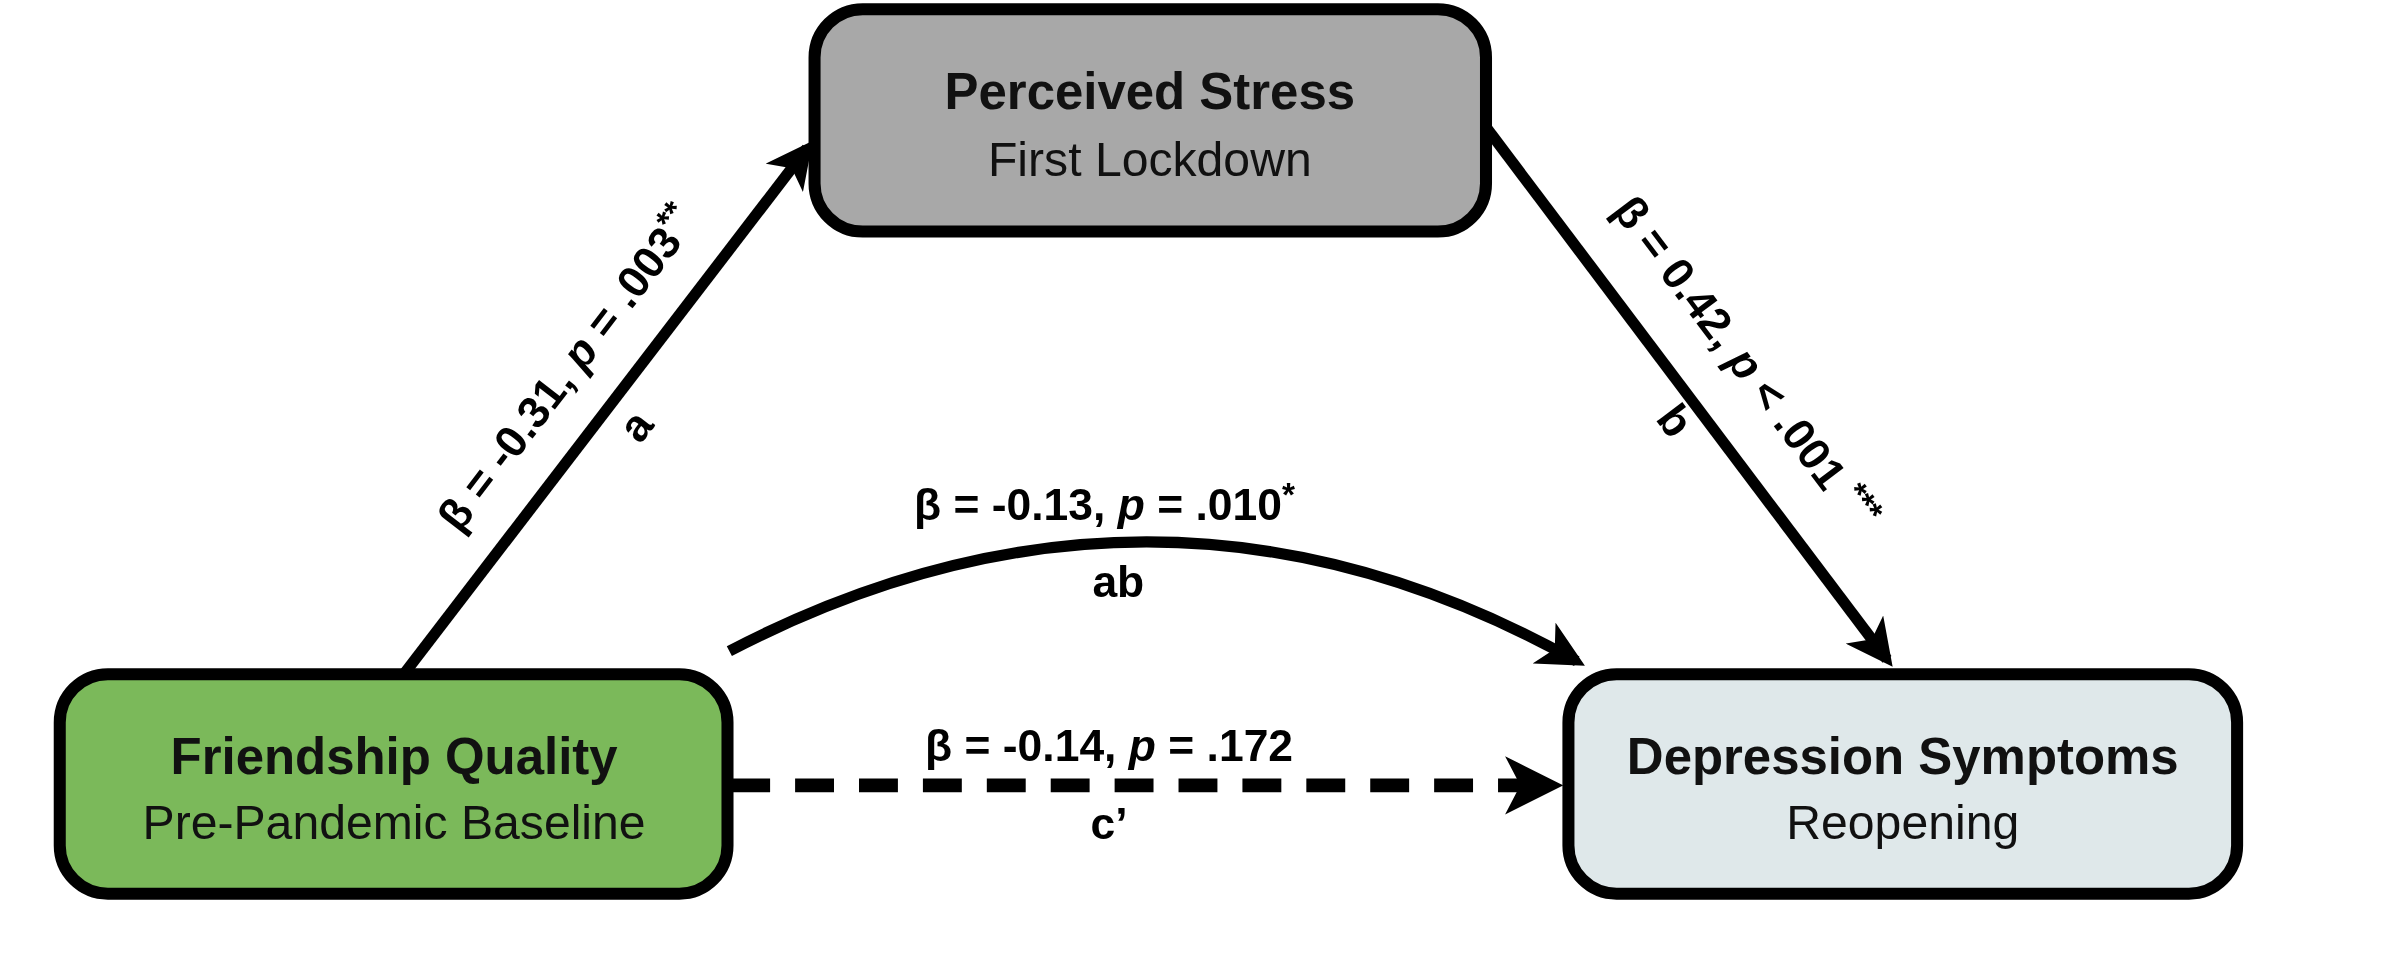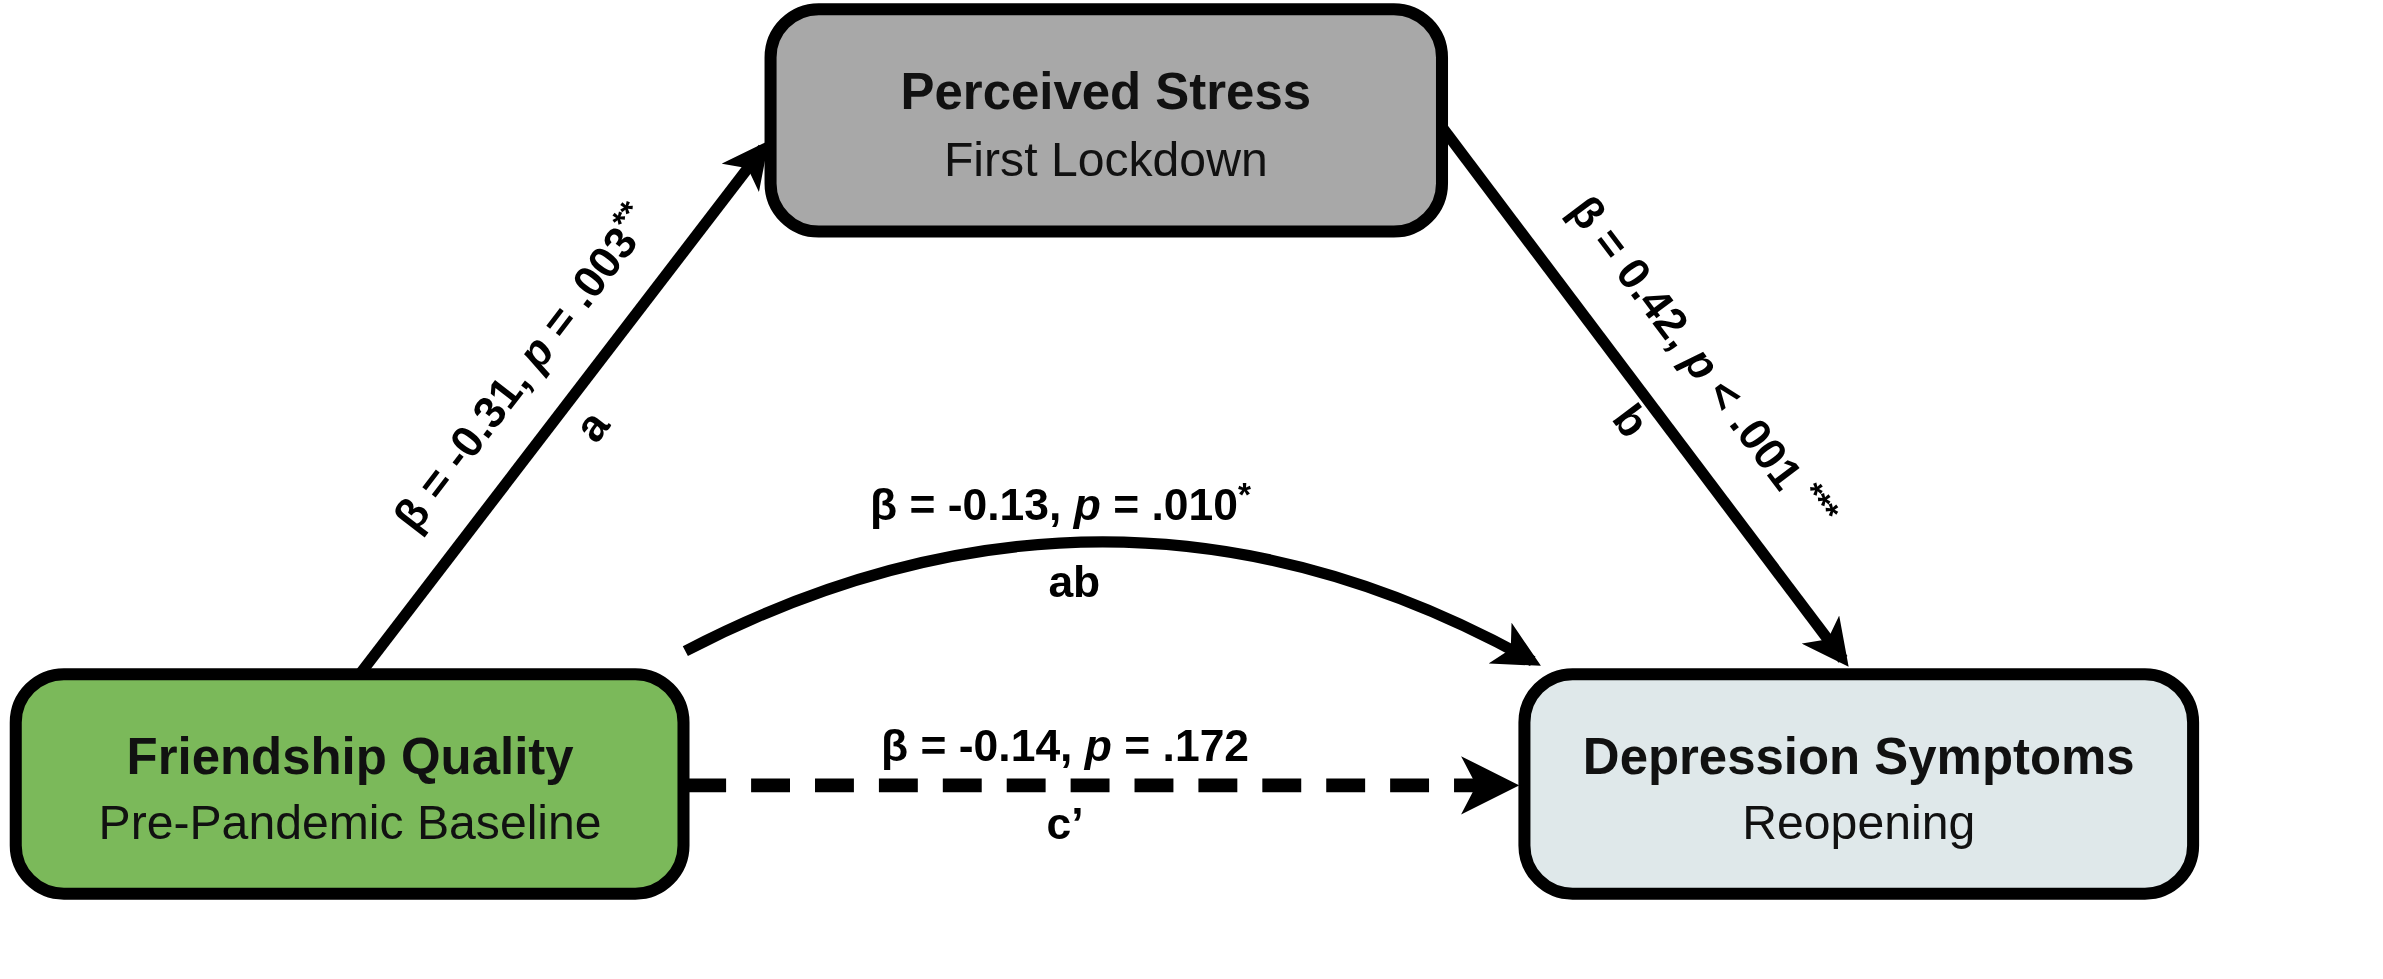--- a/index.html
+++ b/index.html
@@ -1,16 +1,16 @@
 <!DOCTYPE html>
 <html><head>
 <meta charset="utf-8">
 <style>
   html,body { margin:0; padding:0; background:#ffffff; }
-  .stage { width:2207px; height:979px; max-width:100%; }
+  .stage { width:2207px; height:979px; max-width:100%;padding-left:44px; }
   svg { display:block; width:100%; height:auto; background:#ffffff;
         font-family:"Liberation Sans", sans-serif; }
   .node-rect { stroke:#000000; stroke-width:13; }
   .node-title { font-size:55px; font-weight:bold; fill:#111111; text-anchor:middle; }
   .node-subtitle { font-size:52px; fill:#111111; text-anchor:middle; }
   .path-line { fill:none; stroke-width:12; }
   .path-line.dashed { stroke-width:15; stroke-dasharray:42 27; }
   .path-label { font-size:48px; font-weight:bold; fill:#000000; text-anchor:middle; }
   .path-label .p-ital { font-style:italic; }
   .path-label .stars { font-size:36px; }

